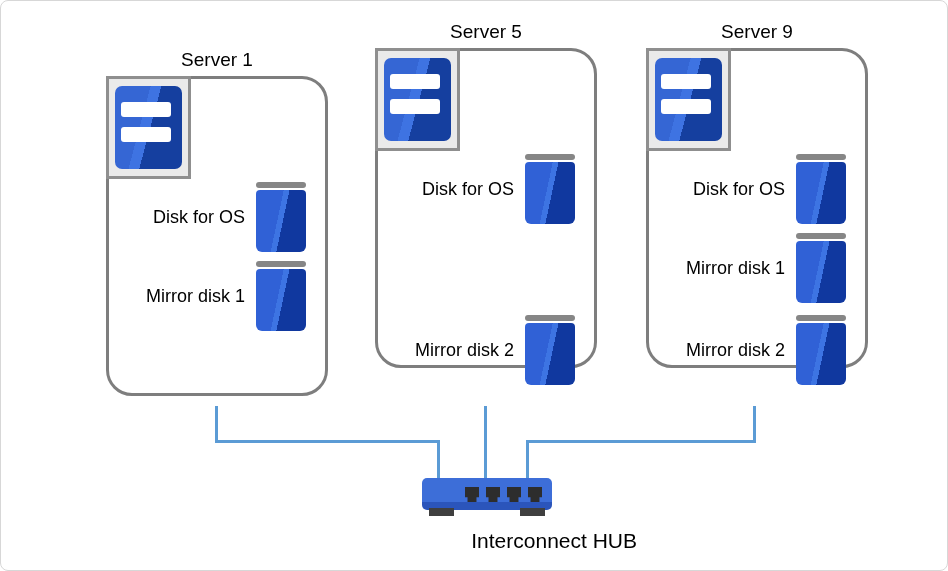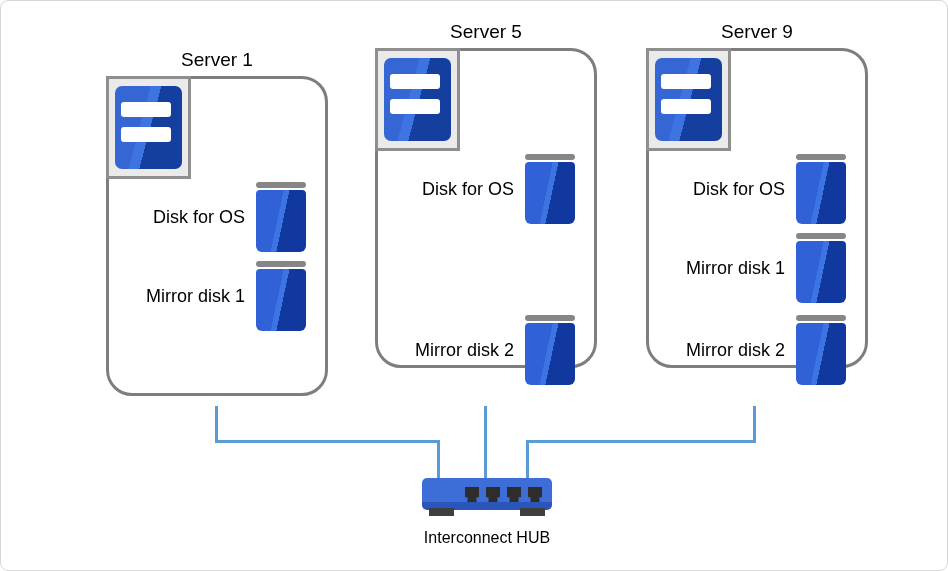--- a/index.html
+++ b/index.html
@@ -72,21 +72,21 @@
     position:absolute;top:9px;width:14px;height:15px;
     background:#2d2d2d;
     clip-path:polygon(0 0,100% 0,100% 68%,82% 68%,82% 100%,18% 100%,18% 68%,0 68%);
   }
   .hub-foot{
     position:absolute;top:30px;width:25px;height:8px;
     background:#3f3f3f;
   }
   .hub-label{
     position:absolute;left:336px;top:528px;width:300px;
-    text-align:center;font-size:16px;
+    text-align:right;font-size:21px;
   }
 </style>
 </head>
 <body>
 
 <div class="canvas">
 
   <div id="servers">
   <div class="server-group" style="left: 105px; margin-top: 28px;">
     <div class="server-title">Server 1</div>

